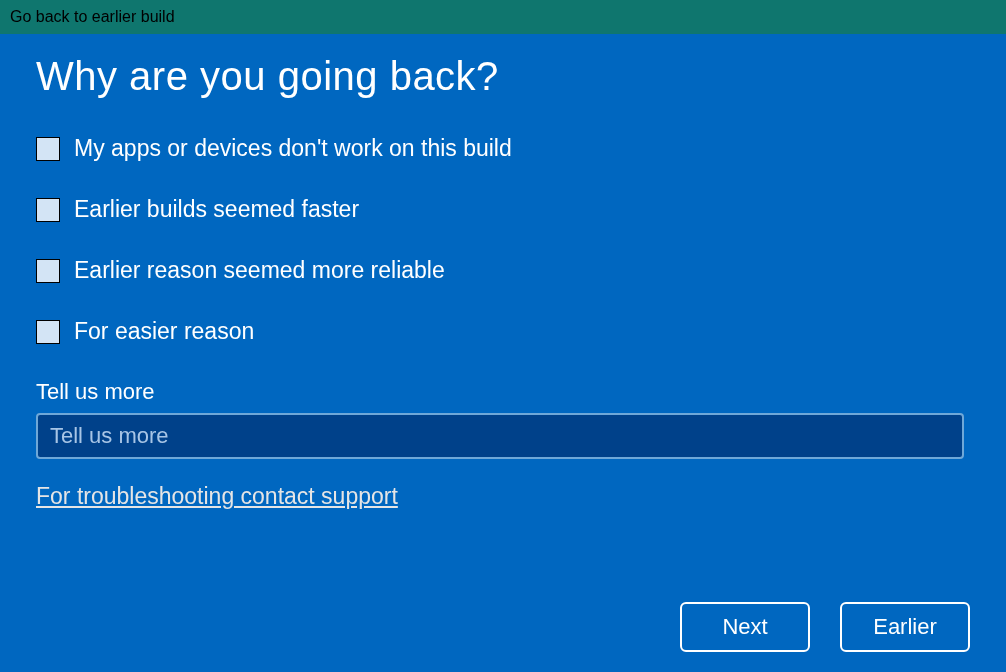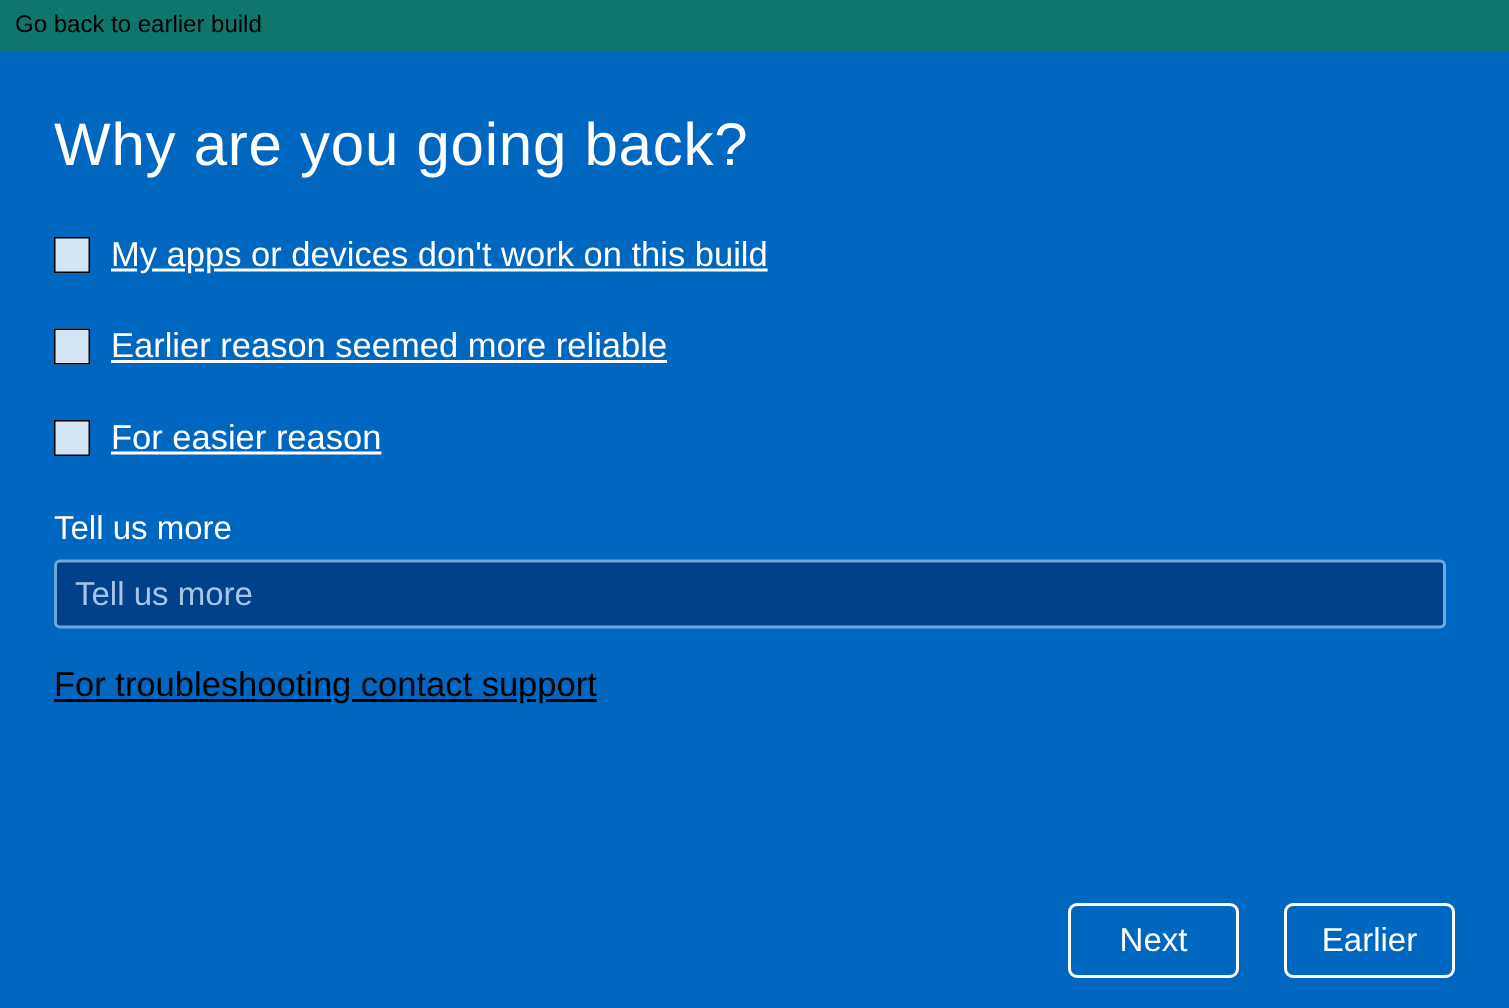--- a/index.html
+++ b/index.html
@@ -19,35 +19,34 @@
       font-size: 16px;
       padding: 6px 10px;
       height: 34px;
       display: flex;
       align-items: center;
     }
     .content {
       background: #0067c0;
       color: #fff;
       height: calc(672px - 34px);
-      padding: 41px 36px 20px 36px;
+      padding: 20px 36px 20px 36px;
       position: relative;
     }
     .heading {
       font-size: 40px;
       font-weight: 400;
       margin-bottom: 36px;
       letter-spacing: 0.5px;
     }
     .checkbox-list {
       display: flex;
       flex-direction: column;
       gap: 34px;
       margin-bottom: 34px;
-      text-decoration: underline;
     }
     .checkbox-row {
       display: flex;
       align-items: center;
       gap: 14px;
       cursor: pointer;
     }
     .checkbox {
       width: 24px;
       height: 24px;
@@ -84,40 +83,40 @@
       font-size: 22px;
       padding: 6px 12px;
       font-family: inherit;
     }
     .text-input::placeholder {
       color: #a7c5e6;
     }
     .support-link {
       display: inline-block;
       margin-top: 24px;
-      color: #000000;
+      color: #e5e5e5;
       font-size: 23px;
       text-decoration: underline;
       cursor: pointer;
     }
     .button-row {
       position: absolute;
       bottom: 20px;
       right: 36px;
       display: flex;
       gap: 30px;
     }
     .btn {
       background: transparent;
       border: 2px solid #fff;
       border-radius: 6px;
       color: #fff;
       font-size: 22px;
       font-family: inherit;
-      width: 114px;
+      width: 130px;
       height: 50px;
       cursor: pointer;
       display: flex;
       align-items: center;
       justify-content: center;
     }
   </style>
 </head>
 <body>
 
@@ -131,20 +130,26 @@
   <div class="checkbox-list">
 
     <div class="checkbox-row">
       <div class="checkbox">
         
       </div>
       <span class="checkbox-label">My apps or devices don't work on this build</span>
     </div>
 
 
+    <div class="checkbox-row">
+      <div class="checkbox">
+        
+      </div>
+      <span class="checkbox-label">Earlier builds seemed faster</span>
+    </div>
 
     <div class="checkbox-row">
       <div class="checkbox">
         
       </div>
       <span class="checkbox-label">Earlier reason seemed more reliable</span>
     </div>
 
     <div class="checkbox-row">
       <div class="checkbox">

